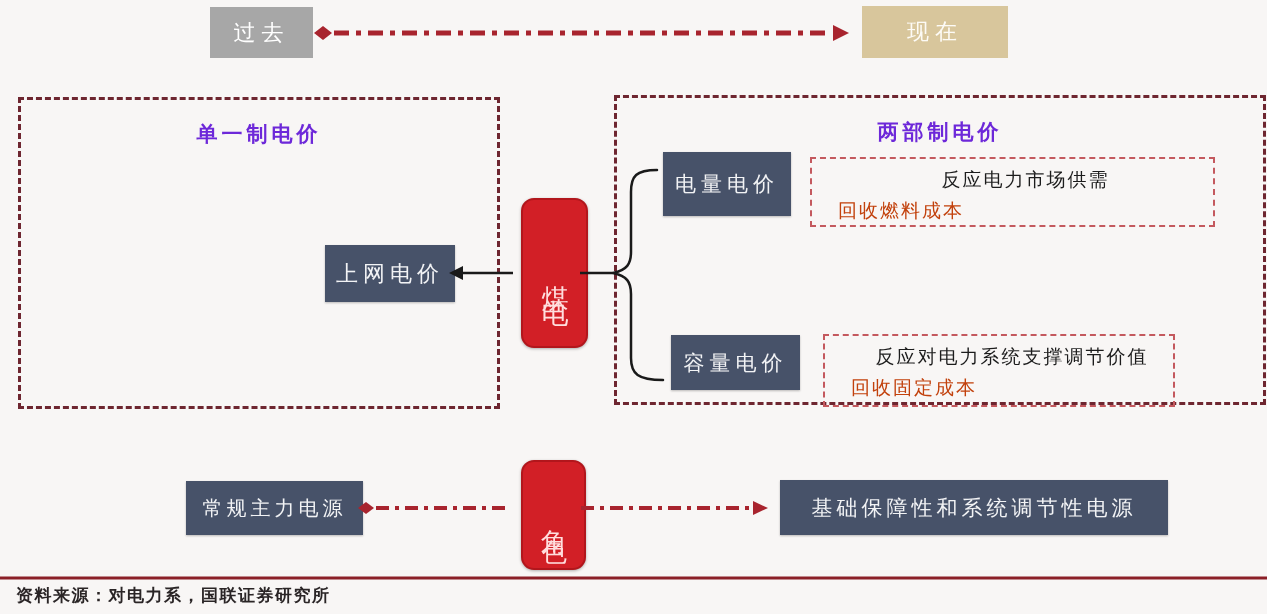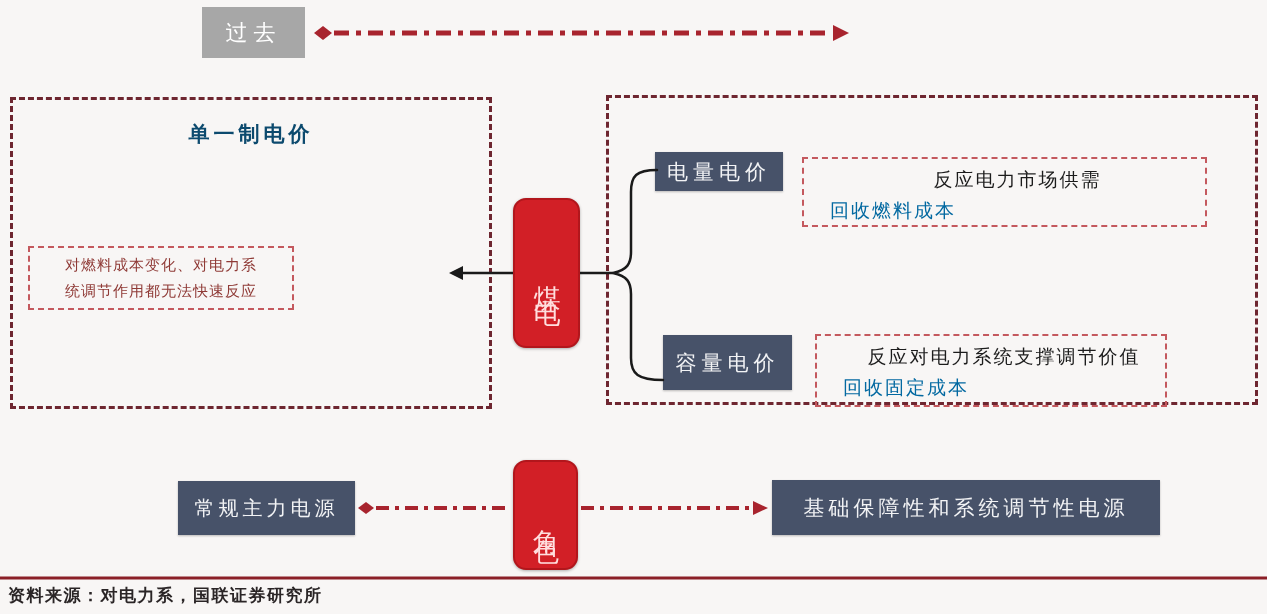--- a/index.html
+++ b/index.html
@@ -6,21 +6,21 @@
   body{
     background:#e9e7e6;
     font-family:"Liberation Serif","DejaVu Serif",serif;
   }
   .canvas{
     position:relative;
     width:1267px;height:614px;
     background:#f8f6f5;
     overflow:hidden;
   }
-  .abs{position:absolute;box-sizing:border-box;}
+  .abs{position:absolute;box-sizing:border-box;margin-left:8px;}
   .flexc{display:flex;align-items:center;justify-content:center;}
 
   
   .navy-box{
     background:#475269;color:#f2f3f5;
     font-size:21px;letter-spacing:5px;
     box-shadow:0 1px 2px rgba(0,0,0,.25);
   }
   .gray-box{background:#a7a7a7;color:#ffffff;font-size:22px;letter-spacing:6px;}
   .tan-box{background:#d8c69c;color:#fdfbf6;font-size:22px;letter-spacing:6px;}
@@ -32,61 +32,64 @@
     writing-mode:vertical-rl;text-orientation:upright;
     font-size:27px;letter-spacing:14px;line-height:1;
     padding-top:10px;
   }
 
   
   .dash-outer{border:3px dashed #6e2630;background:transparent;}
   .dash-inner{border:2px dashed #c4595e;background:transparent;}
 
   .panel-title{
-    color:#0c4a6e;font-weight:bold;font-size:21px;letter-spacing:4px;
+    color:#6d28d9;font-weight:bold;font-size:21px;letter-spacing:4px;
     text-align:center;
   }
   .note-left{
     color:#8f3a36;font-size:15px;line-height:26px;text-align:center;
     padding-top:4px;letter-spacing:1px;
   }
   .note-right{padding:5px 0 0 26px;line-height:31px;font-size:19px;letter-spacing:2px;}
   .note-right .ln1{color:#1c1c1c;text-align:center;}
-  .note-right .ln2{color:#0369a1;}
+  .note-right .ln2{color:#c2410c;}
 
   .source{
     color:#2a2526;font-size:17px;font-weight:600;letter-spacing:1.5px;
   }
   svg.layer{position:absolute;left:0;top:0;pointer-events:none;}
 </style>
 </head>
 <body>
 
 <div class="canvas">
 
   <div class="abs flexc gray-box" style="left:202px;top:7px;width:103px;height:51px;">
     <span>过去</span>
   </div>
+  <div class="abs flexc tan-box" style="left:854px;top:6px;width:146px;height:52px;">
+    <span>现在</span>
+  </div>
 
   <div class="abs dash-outer" style="left:10px;top:97px;width:482px;height:312px;"></div>
   <div class="abs panel-title" style="left:10px;top:120px;width:482px;">单一制电价</div>
 
-  <div class="abs dash-inner note-left" style="left:28px;top:246px;width:266px;height:64px;">
-    <div>对燃料成本变化、对电力系</div>
-    <div>统调节作用都无法快速反应</div>
+
+  <div class="abs flexc navy-box" style="left:317px;top:245px;width:130px;height:57px;font-size:22px;">
+    <span>上网电价</span>
   </div>
-
 
   <div class="abs flexc red-pill" style="left:513px;top:198px;width:67px;height:150px;">
     <span class="vtext">煤电</span>
   </div>
 
   <div class="abs dash-outer" style="left:606px;top:95px;width:652px;height:310px;"></div>
+  <div class="abs panel-title" style="left:606px;top:118px;width:652px;">两部制电价</div>
 
-  <div class="abs flexc navy-box" style="left:655px;top:152px;width:128px;height:39px;">
+  <div class="abs flexc navy-box" style="left:655px;top:152px;width:128px;height:64px;">
     <span>电量电价</span>
   </div>
   <div class="abs dash-inner note-right" style="left:802px;top:157px;width:405px;height:70px;">
     <div class="ln1">反应电力市场供需</div>
     <div class="ln2">回收燃料成本</div>
   </div>
 
   <div class="abs dash-inner note-right" style="left:815px;top:334px;width:352px;height:73px;">
     <div class="ln1">反应对电力系统支撑调节价值</div>
     <div class="ln2">回收固定成本</div>

